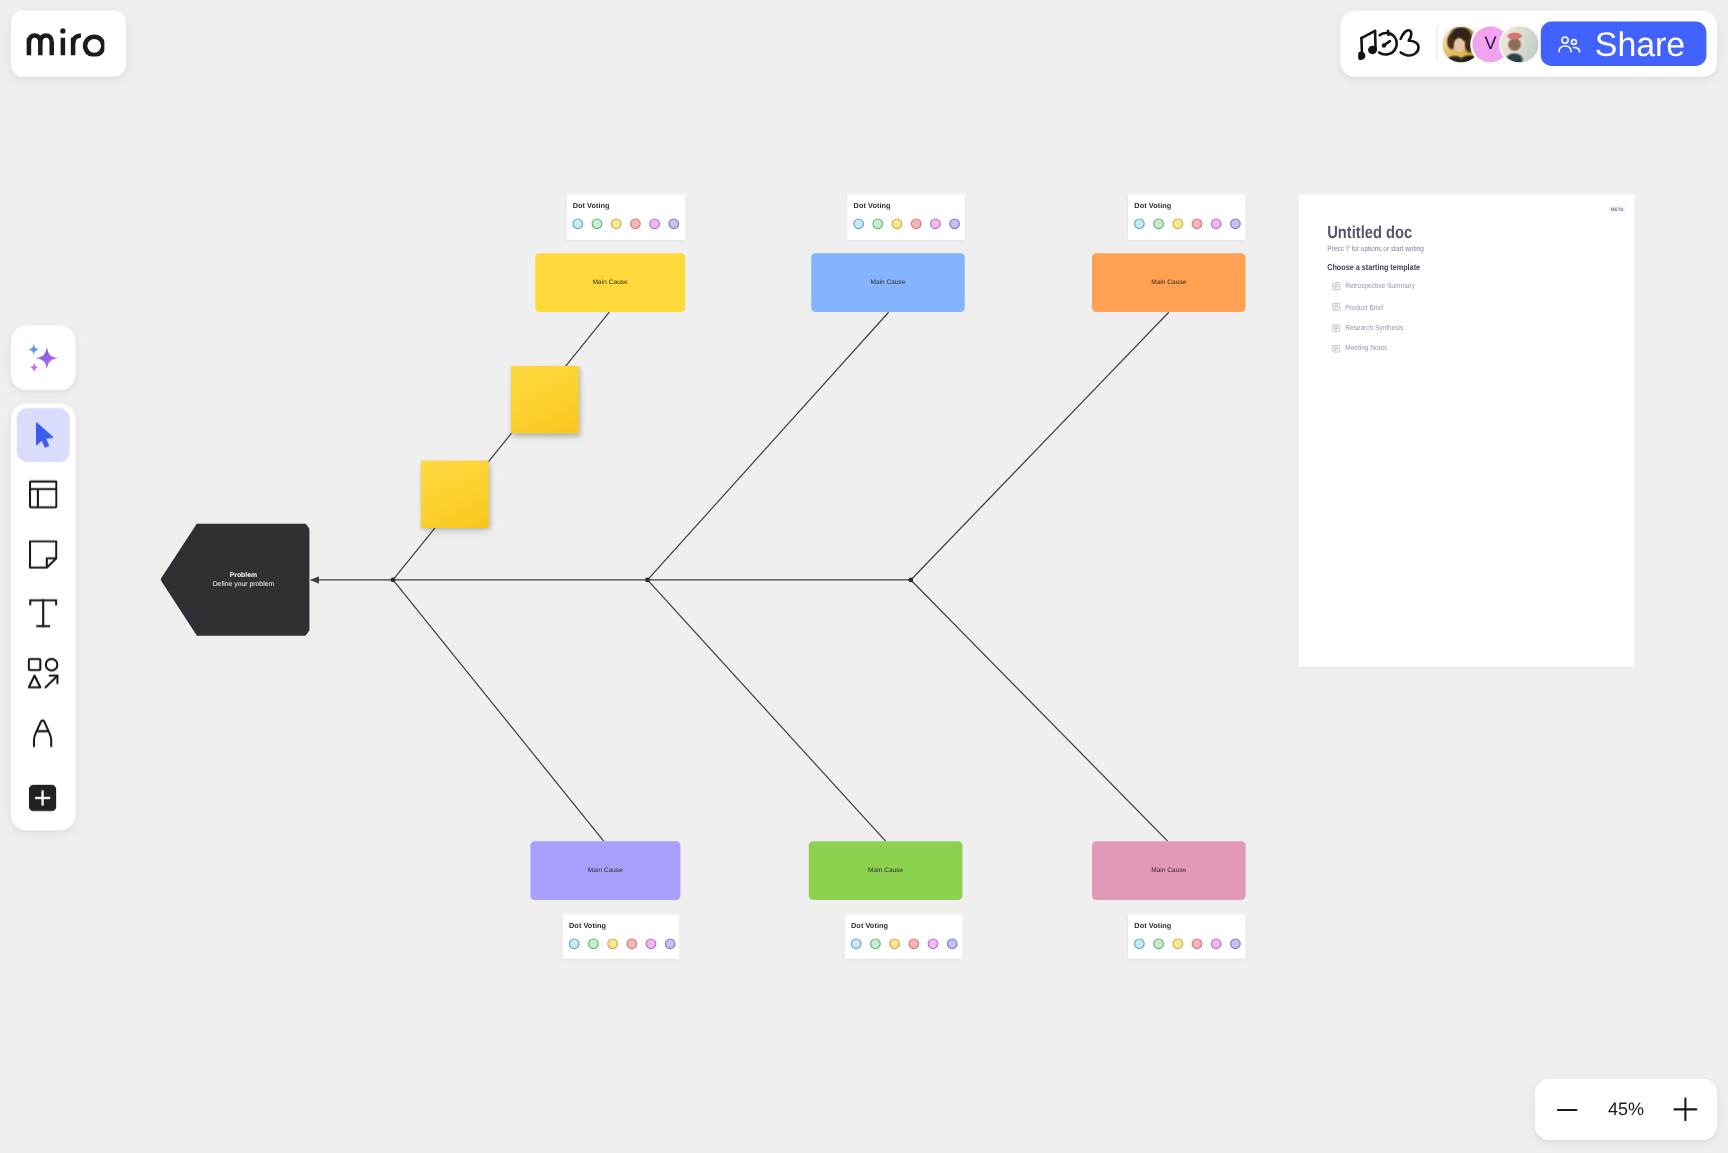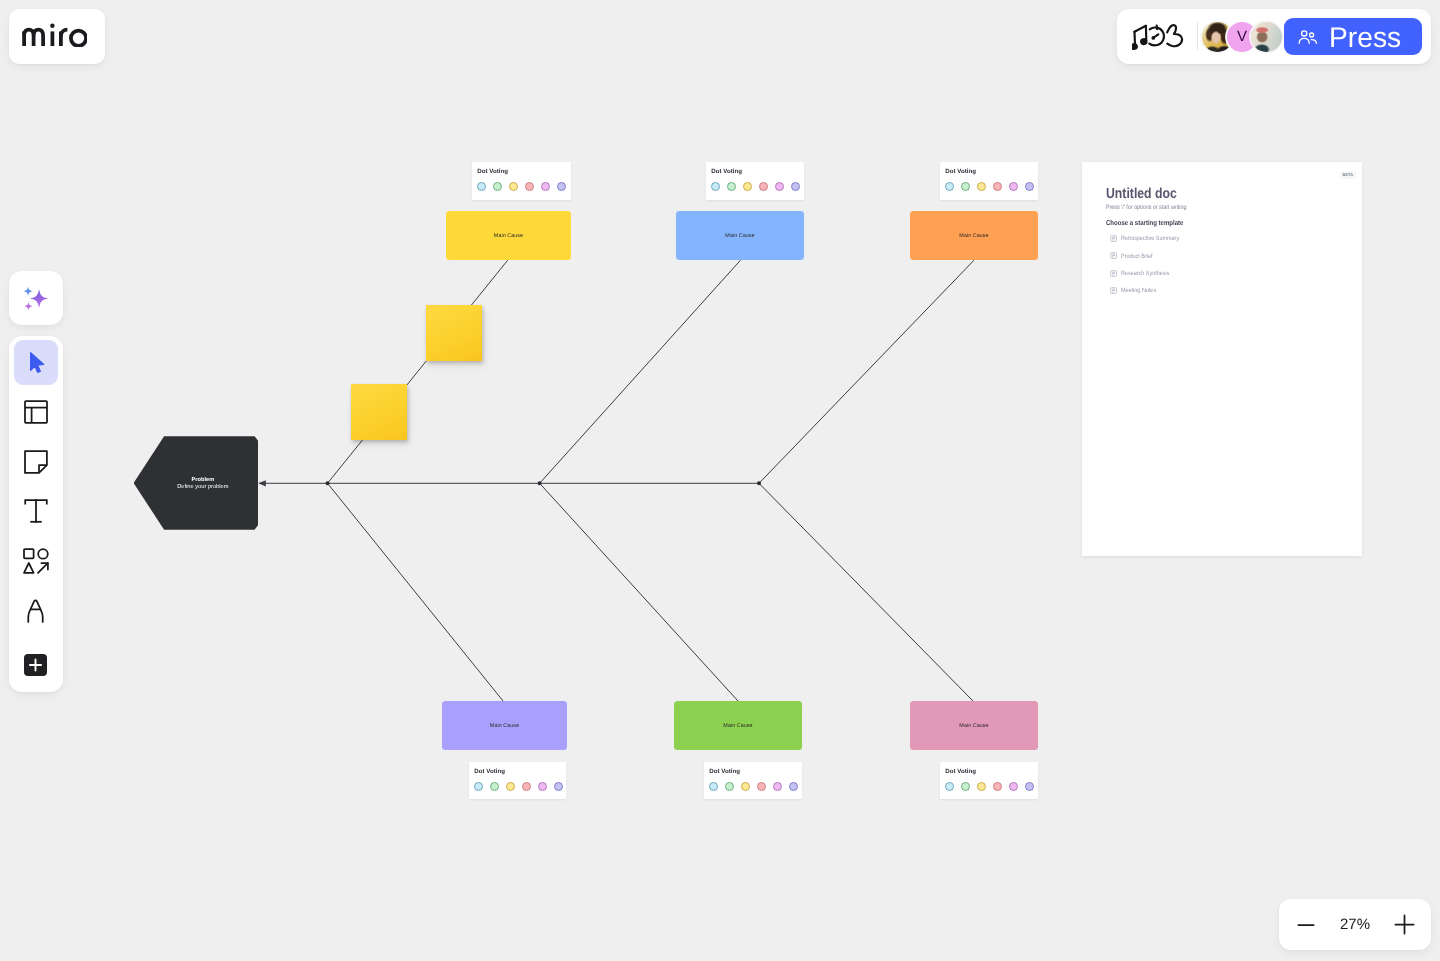--- a/index.html
+++ b/index.html
@@ -354,21 +354,21 @@
     </div>
     <div class="avatar" id="avatar-3"></div>
   </div>
   <div id="share-button">
     <svg width="20" height="14" viewBox="0 0 20 14" fill="none" stroke="#fff" stroke-width="1.35" stroke-linecap="round" stroke-linejoin="round">
       <circle cx="6.2" cy="3.4" r="2.6"></circle>
       <path d="M1.2 13.2 C1.2 9.9 3.4 8.3 6.2 8.3 C9.0 8.3 11.2 9.9 11.2 13.2"></path>
       <circle cx="13.6" cy="5.0" r="2.0"></circle>
       <path d="M13.2 9.6 C16.2 9.6 18.4 10.9 18.4 13.3"></path>
     </svg>
-    <span id="share-label">Press</span>
+    <span id="share-label">Share</span>
   </div>
 </div>
 
 <div class="abs" id="ai-panel">
   <div class="tool" style="margin-bottom:0">
     <svg width="29" height="29" viewBox="0 0 26 26">
       <defs>
         <linearGradient id="spk1" x1="0" y1="0" x2="0.4" y2="1">
           <stop offset="0" stop-color="#6d5ce0"></stop>
             <stop offset="1" stop-color="#b56ae1"></stop>
@@ -433,19 +433,19 @@
     </svg>
   </div>
 </div>
 
 <div class="abs" id="zoom-widget">
   <div style="width:22px;height:22px;display:flex;align-items:center;justify-content:center;cursor:pointer">
     <svg width="18" height="18" viewBox="0 0 18 18">
       <path d="M1.3 9 H16.7" stroke="#1a1a1a" stroke-width="1.75" stroke-linecap="round"></path>
     </svg>
   </div>
-  <div id="zoom-value">27%</div>
+  <div id="zoom-value">45%</div>
   <div style="width:22px;height:22px;display:flex;align-items:center;justify-content:center;cursor:pointer">
     <svg width="21" height="21" viewBox="0 0 21 21">
       <path d="M1.4 10.5 H19.6 M10.5 1.4 V19.6" stroke="#1a1a1a" stroke-width="1.75" stroke-linecap="round"></path>
     </svg>
   </div>
 </div>
 
 </body></html>

